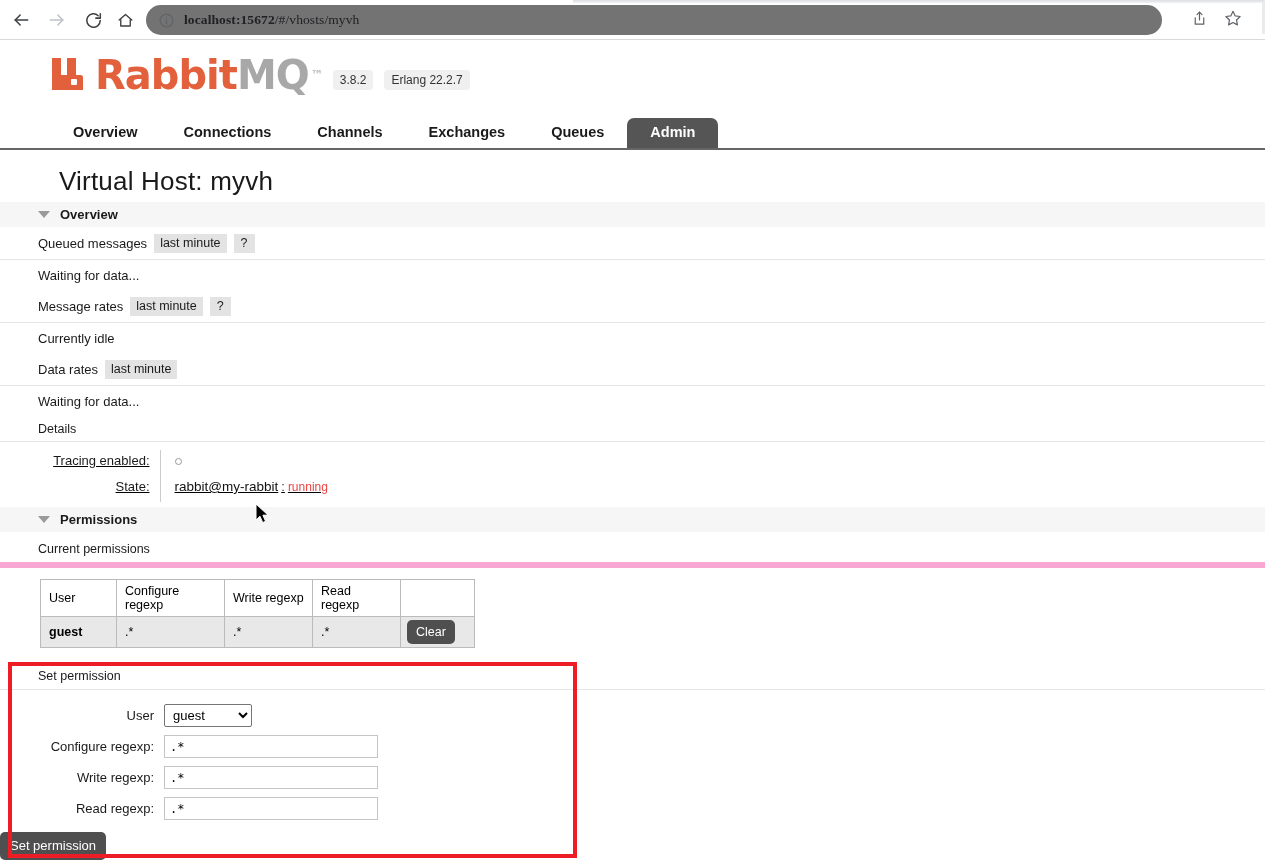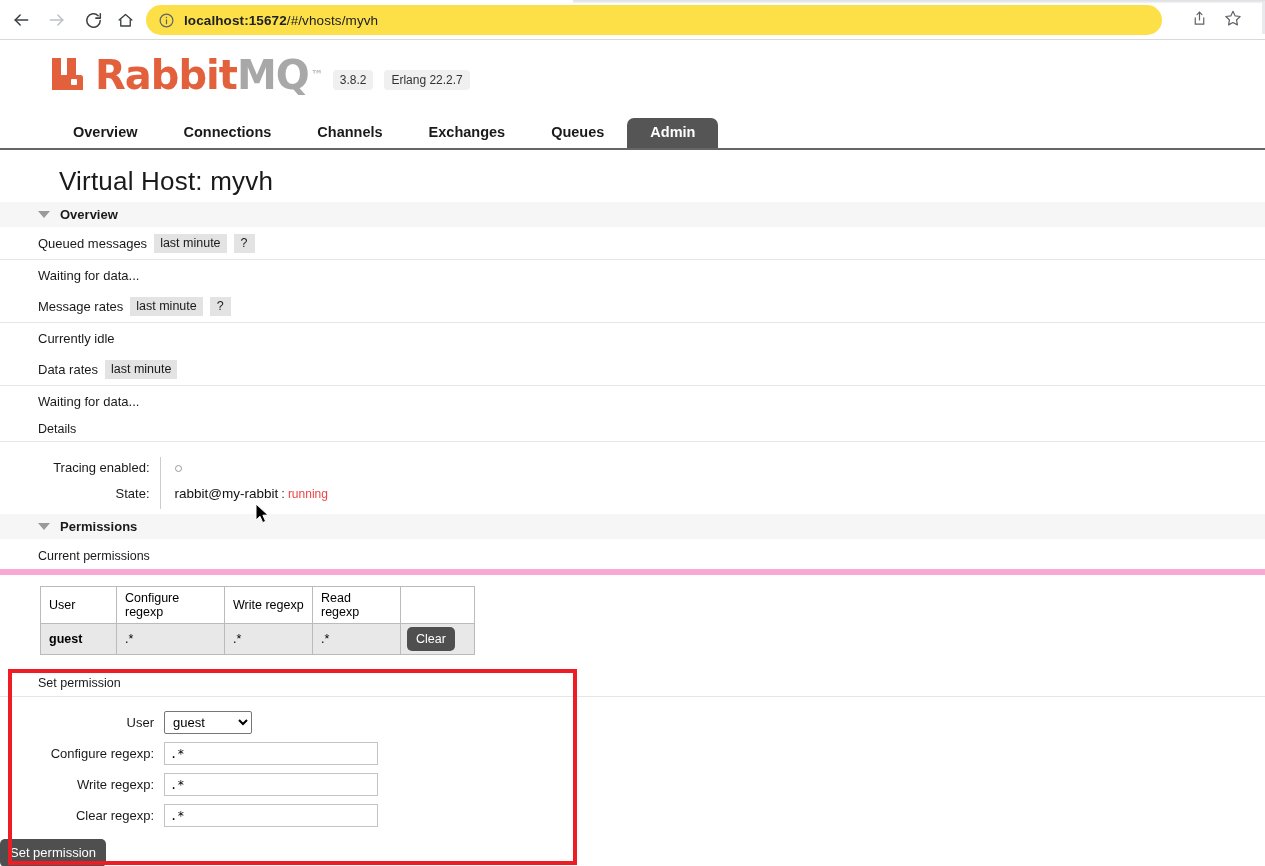--- a/index.html
+++ b/index.html
@@ -40,25 +40,26 @@
   .nav-btn svg { display: block; }
   #back-button    { left: 8px; }
   #forward-button { left: 44px; color: #bdc1c6; }
   #reload-button  { left: 80px; }
   #home-button    { left: 112px; }
 
   #omnibox {
     position: absolute;
     left: 146px; top: 5px;
     width: 1016px; height: 30px;
-    background: #fde047;
+    background: #737373;
     border-radius: 16px;
     display: flex; align-items: center;
     padding: 0 12px;
     cursor: text;
+    font-family: Liberation Serif, serif;
   }
   #site-info-icon {
     width: 17px; height: 17px;
     margin-right: 9px;
     flex: none;
     color: #5f6368;
   }
   #omnibox-url {
     font-size: 13.5px;
     color: #202124;
@@ -204,22 +205,23 @@
   }
 
   
   .details-label {
     padding: 6px 0 5px 38px;
     border-bottom: 1px solid #e6e6e6;
     font-size: 12.5px;
     color: #1a1a1a;
   }
   #details-table {
-    margin: 15px 0 0 0;
+    margin: 8px 0 0 0;
     border-collapse: collapse;
+    text-decoration: underline;
   }
   #details-table td { vertical-align: top; padding: 0; }
   .dt-key {
     text-align: right;
     width: 160px;
     padding: 3px 10px 3px 0 !important;
     font-size: 13px;
     color: #1a1a1a;
     white-space: nowrap;
   }
@@ -540,21 +542,21 @@
           <input class="regex-input" type="text" value=".*" style="">
         </td>
       </tr>
       <tr>
         <td class="form-label">Write regexp:</td>
         <td>
           <input class="regex-input" type="text" value=".*" style="">
         </td>
       </tr>
       <tr>
-        <td class="form-label">Clear regexp:</td>
+        <td class="form-label">Read regexp:</td>
         <td>
           <input class="regex-input" type="text" value=".*" style="">
         </td>
       </tr>
       <tr>
         <td id="set-permission-button-cell" colspan="2">
           <button class="btn" id="set-permission-button">Set permission</button>
         </td>
       </tr>
     </tbody>

